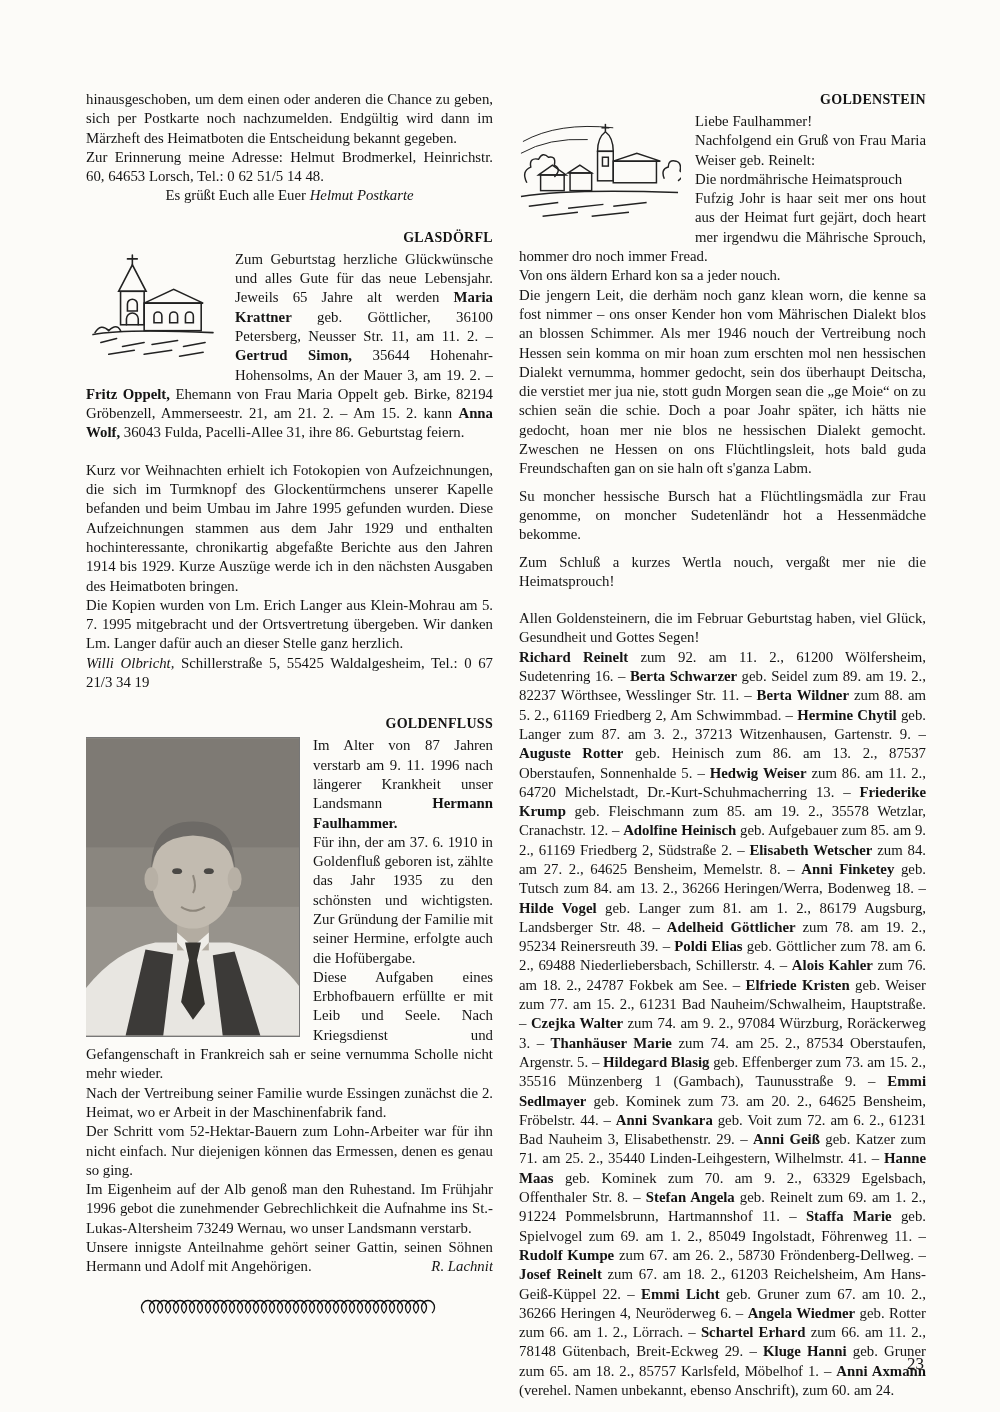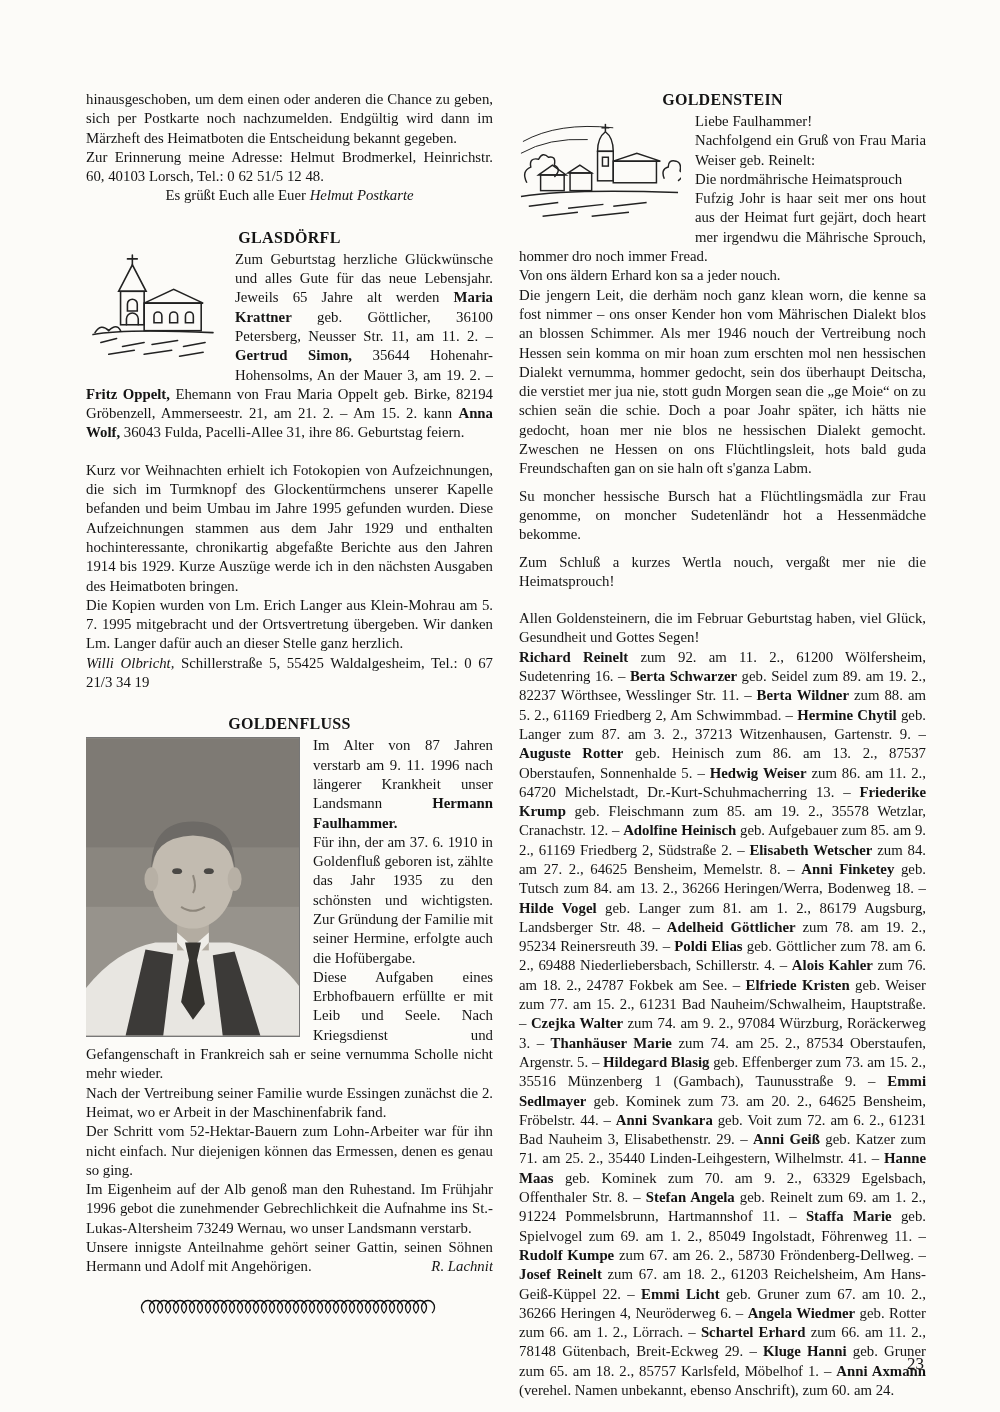--- a/index.html
+++ b/index.html
@@ -10,22 +10,22 @@
     font-family: "Liberation Serif", "DejaVu Serif", serif;
     padding: 90px 74px 0 86px;
   }
   .columns { display: flex; gap: 26px; }
   .col { width: 50%; font-size: 14.8px; line-height: 19.3px; text-align: justify; }
   .col p { margin: 0; text-align: justify; }
   .b { font-weight: 700; }
   .i { font-style: italic; }
   .pull-right { float: right; font-style: italic; padding-left: 10px; }
   .sec-title {
-    font-size: 16px; line-height: 20px; font-weight: 700;
-    text-align: center; margin: 0 0 2px 0; letter-spacing: .3px;
+    font-size: 14px; line-height: 20px; font-weight: 700;
+    text-align: right; margin: 0 0 2px 0; letter-spacing: .3px;
   }
   .sec { margin-top: 22px; }
   .sec.first { margin-top: 0; }
   .block-gap { margin-top: 18px; }
   .flow { overflow: hidden; }
   .float-img { float: left; margin: 2px 14px 4px 0; display: block; }
   .float-img svg { display: block; }
   .portrait-frame { background: #97938c; outline: 1px solid #777; }
   .squiggle { margin: 22px auto 0; width: 310px; text-align: center; }
   .page-number { position: absolute; right: 76px; bottom: 38px; font-size: 17px; }
@@ -33,21 +33,21 @@
 </head>
 <body>
 
 <div class="page">
   <div class="columns">
 
     <div class="col">
 
       <div>
           <p><span>hinausgeschoben, um dem einen oder anderen die Chance zu geben, sich per Postkarte noch nachzumelden. Endgültig wird dann im Märzheft des Heimatboten die Entscheidung bekannt gegeben.</span></p>
-          <p><span>Zur Erinnerung meine Adresse: Helmut Brodmerkel, Heinrichstr. 60, 40103 Lorsch, Tel.: 0 62 51/5 12 48.</span></p>
+          <p><span>Zur Erinnerung meine Adresse: Helmut Brodmerkel, Heinrichstr. 60, 64653 Lorsch, Tel.: 0 62 51/5 14 48.</span></p>
           <p style="text-align: center;"><span>Es grüßt Euch alle Euer </span><span class="i">Helmut Postkarte</span></p>
         </div>
 
       <section class="sec">
         <h2 class="sec-title">GLASDÖRFL</h2>
         <div class="flow">
           <span class="float-img">
             <svg viewBox="0 0 135 120" width="135" height="118">
               <g fill="none" stroke="#222" stroke-width="1.6" stroke-linecap="round">
                 <line x1="46" y1="3" x2="46" y2="13"></line>

